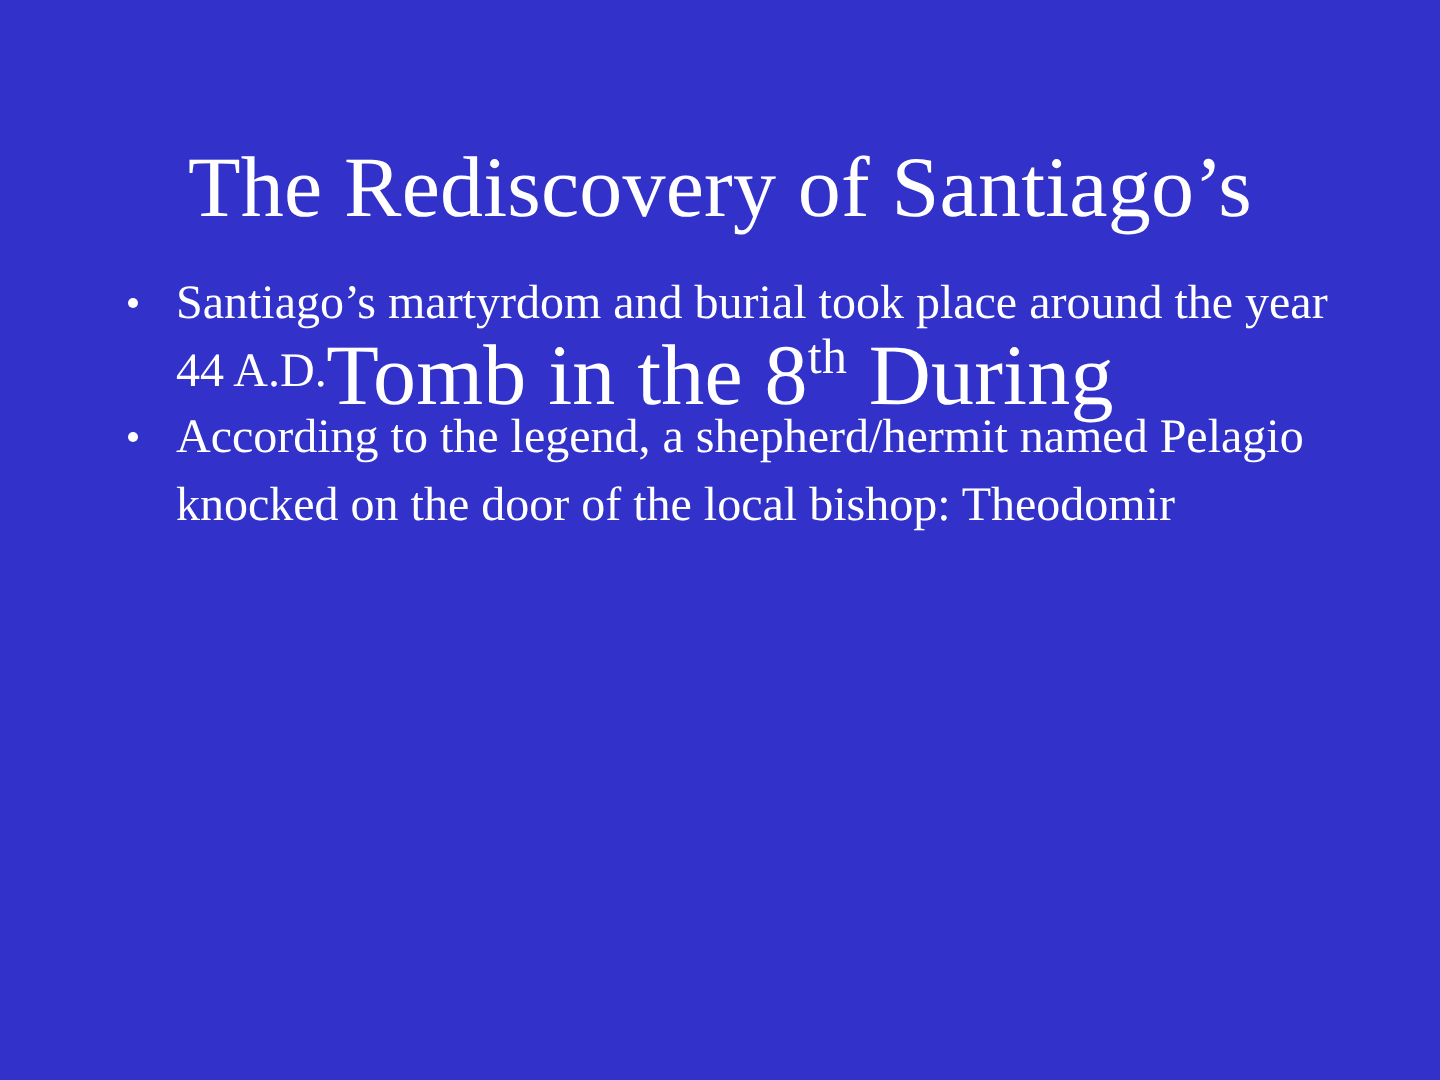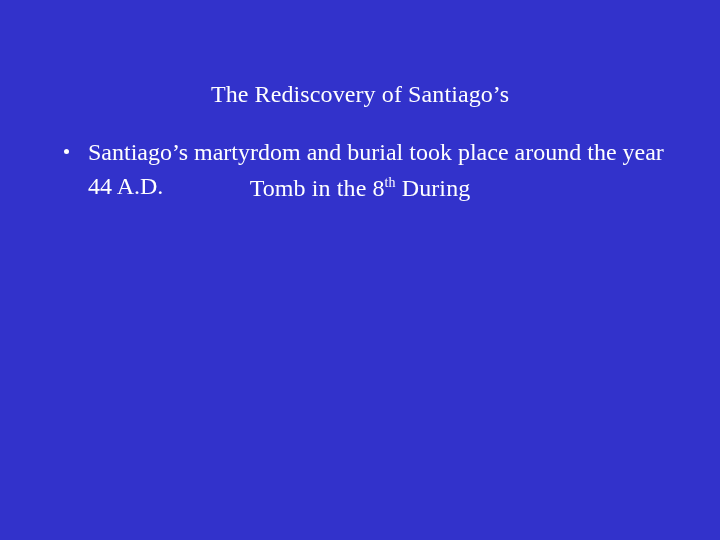--- a/index.html
+++ b/index.html
@@ -22,21 +22,21 @@
   }
 
   
   #title-block {
     position: absolute;
     left: 40px;
     top: 24px;
     width: 640px;
     text-align: center;
     color: #FFFFFF;
-    font-size: 24px;
+    font-size: 43px;
     line-height: 47px;
     font-weight: normal;
     letter-spacing: 0.1px;
     white-space: pre-line;
   }
   #title-block .sup {
     font-size: 0.58em;
     vertical-align: super;
     line-height: 0;
   }
@@ -86,16 +86,20 @@
   <div id="body-block">
 
     <div class="bullet-item">
       <span class="bullet-marker"></span>
       <span class="bullet-text">Santiago’s martyrdom and burial took place around the year 44 A.D.</span>
     </div>
 
 
 
 
+    <div class="bullet-item">
+      <span class="bullet-marker"></span>
+      <span class="bullet-text">According to the legend, a shepherd/hermit named Pelagio knocked on the door of the local bishop: Theodomir</span>
+    </div>
 
   </div>
 
 </div>
 
 </body></html>

